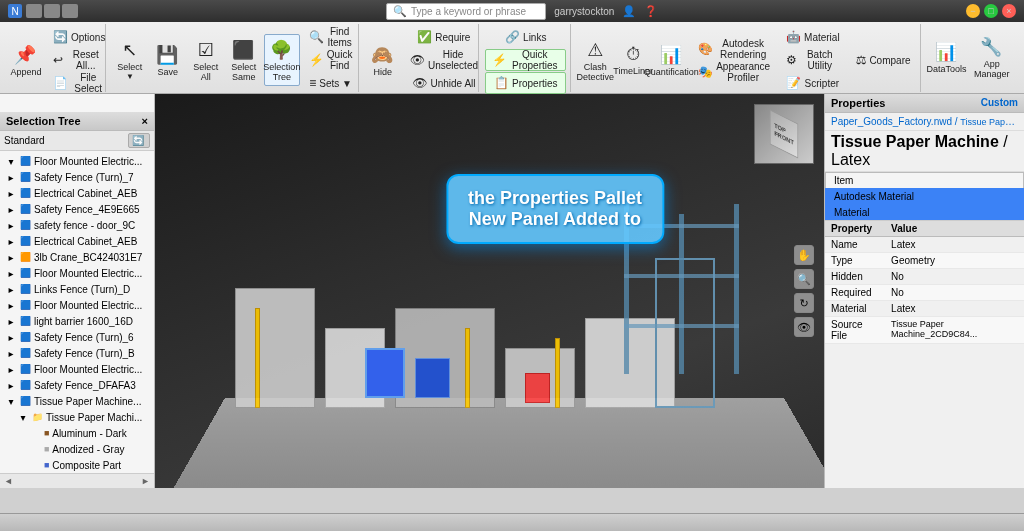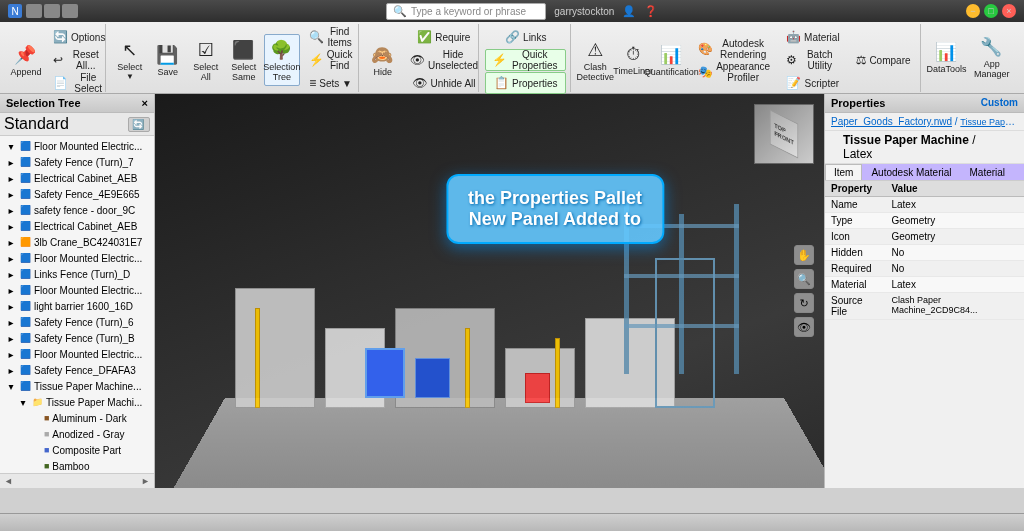--- a/index.html
+++ b/index.html
@@ -124,20 +124,21 @@
     }
     #selection-tree-header {
       background: linear-gradient(to bottom, #ddd, #c8c8c8);
       padding: 3px 6px;
       font-size: 11px;
       font-weight: bold;
       border-bottom: 1px solid #bbb;
       display: flex;
       justify-content: space-between;
       align-items: center;
+      margin-top: 18px;
     }
     #selection-tree-toolbar {
       background: #e8e8e8;
       padding: 2px 4px;
       display: flex;
       gap: 2px;
       border-bottom: 1px solid #ccc;
       align-items: center;
       font-size: 10px;
     }
@@ -231,31 +232,32 @@
     }
     #breadcrumb-path {
       padding: 3px 6px;
       font-size: 10px;
       color: #0066cc;
       border-bottom: 1px solid #ddd;
       white-space: nowrap;
       overflow: hidden;
       text-overflow: ellipsis;
     }
-    #breadcrumb-path span.link { color: #0066cc; cursor: pointer; text-decoration: underline; }
+    #breadcrumb-path span.link { color: #0066cc; cursor: pointer; }
     #properties-subtitle {
-      padding: 2px 18px;
-      font-size: 12px;
+      padding: 2px 6px;
+      font-size: 16px;
       border-bottom: 1px solid #ddd;
     }
     #properties-subtitle .bold { font-weight: bold; }
     #prop-category-tabs {
       display: flex;
-      background: #c4b5fd;
+      background: #3b82f6;
       border-bottom: 1px solid #ccc;
+      flex-direction: column;
     }
     .prop-cat-tab {
       padding: 2px 8px;
       font-size: 10px;
       cursor: pointer;
       border: 1px solid transparent;
       border-bottom: none;
     }
     .prop-cat-tab.active { background: #f5f5f5; border-color: #bbb; }
     #properties-table { width: 100%; border-collapse: collapse; font-size: 10px; }
@@ -506,21 +508,21 @@
   <div id="main-layout" style="display:flex; height:394px; position:relative;">
 
     <div id="selection-tree">
       <div id="selection-tree-header">
         <span>Selection Tree</span>
         <div style="display:flex;gap:2px;">
           <span style="cursor:pointer;font-size:11px;">×</span>
         </div>
       </div>
       <div id="selection-tree-toolbar">
-        <span style="font-size:16px;">Standard</span>
+        <span style="font-size:10px;">Standard</span>
         <div style="margin-left:auto; display:flex; gap:2px;">
           <div class="tree-toolbar-btn">🔄</div>
         </div>
       </div>
       <div id="tree-items">
 
         <div class="tree-item" style="padding-left:4px;"><span class="tree-icon">▾</span><span style="color:#4466cc;font-size:9px;">🟦</span>&nbsp;<span>Floor Mounted Electric...</span></div>
         <div class="tree-item" style="padding-left:4px;"><span class="tree-icon">▸</span><span style="color:#4466cc;font-size:9px;">🟦</span>&nbsp;<span>Safety Fence (Turn)_7</span></div>
         <div class="tree-item" style="padding-left:4px;"><span class="tree-icon">▸</span><span style="color:#4466cc;font-size:9px;">🟦</span>&nbsp;<span>Electrical Cabinet_AEB</span></div>
         <div class="tree-item" style="padding-left:4px;"><span class="tree-icon">▸</span><span style="color:#4466cc;font-size:9px;">🟦</span>&nbsp;<span>Safety Fence_4E9E665</span></div>
@@ -644,38 +646,34 @@
           <tbody>
             <tr>
               <td>Name</td>
               <td>Latex</td>
             </tr>
             <tr>
               <td>Type</td>
               <td>Geometry</td>
             </tr>
             <tr>
-              <td>Icon</td>
-              <td>Geometry</td>
-            </tr>
-            <tr>
               <td>Hidden</td>
               <td>No</td>
             </tr>
             <tr>
               <td>Required</td>
               <td>No</td>
             </tr>
             <tr>
               <td>Material</td>
               <td>Latex</td>
             </tr>
             <tr>
               <td>Source File</td>
-              <td style="font-size:9px;">Clash Paper Machine_2CD9C84...</td>
+              <td style="font-size:9px;">Tissue Paper Machine_2CD9C84...</td>
             </tr>
           </tbody>
         </table>
       </div>
     </div>
   </div>
 
   <div id="status-bar">
     <span></span>
   </div>

